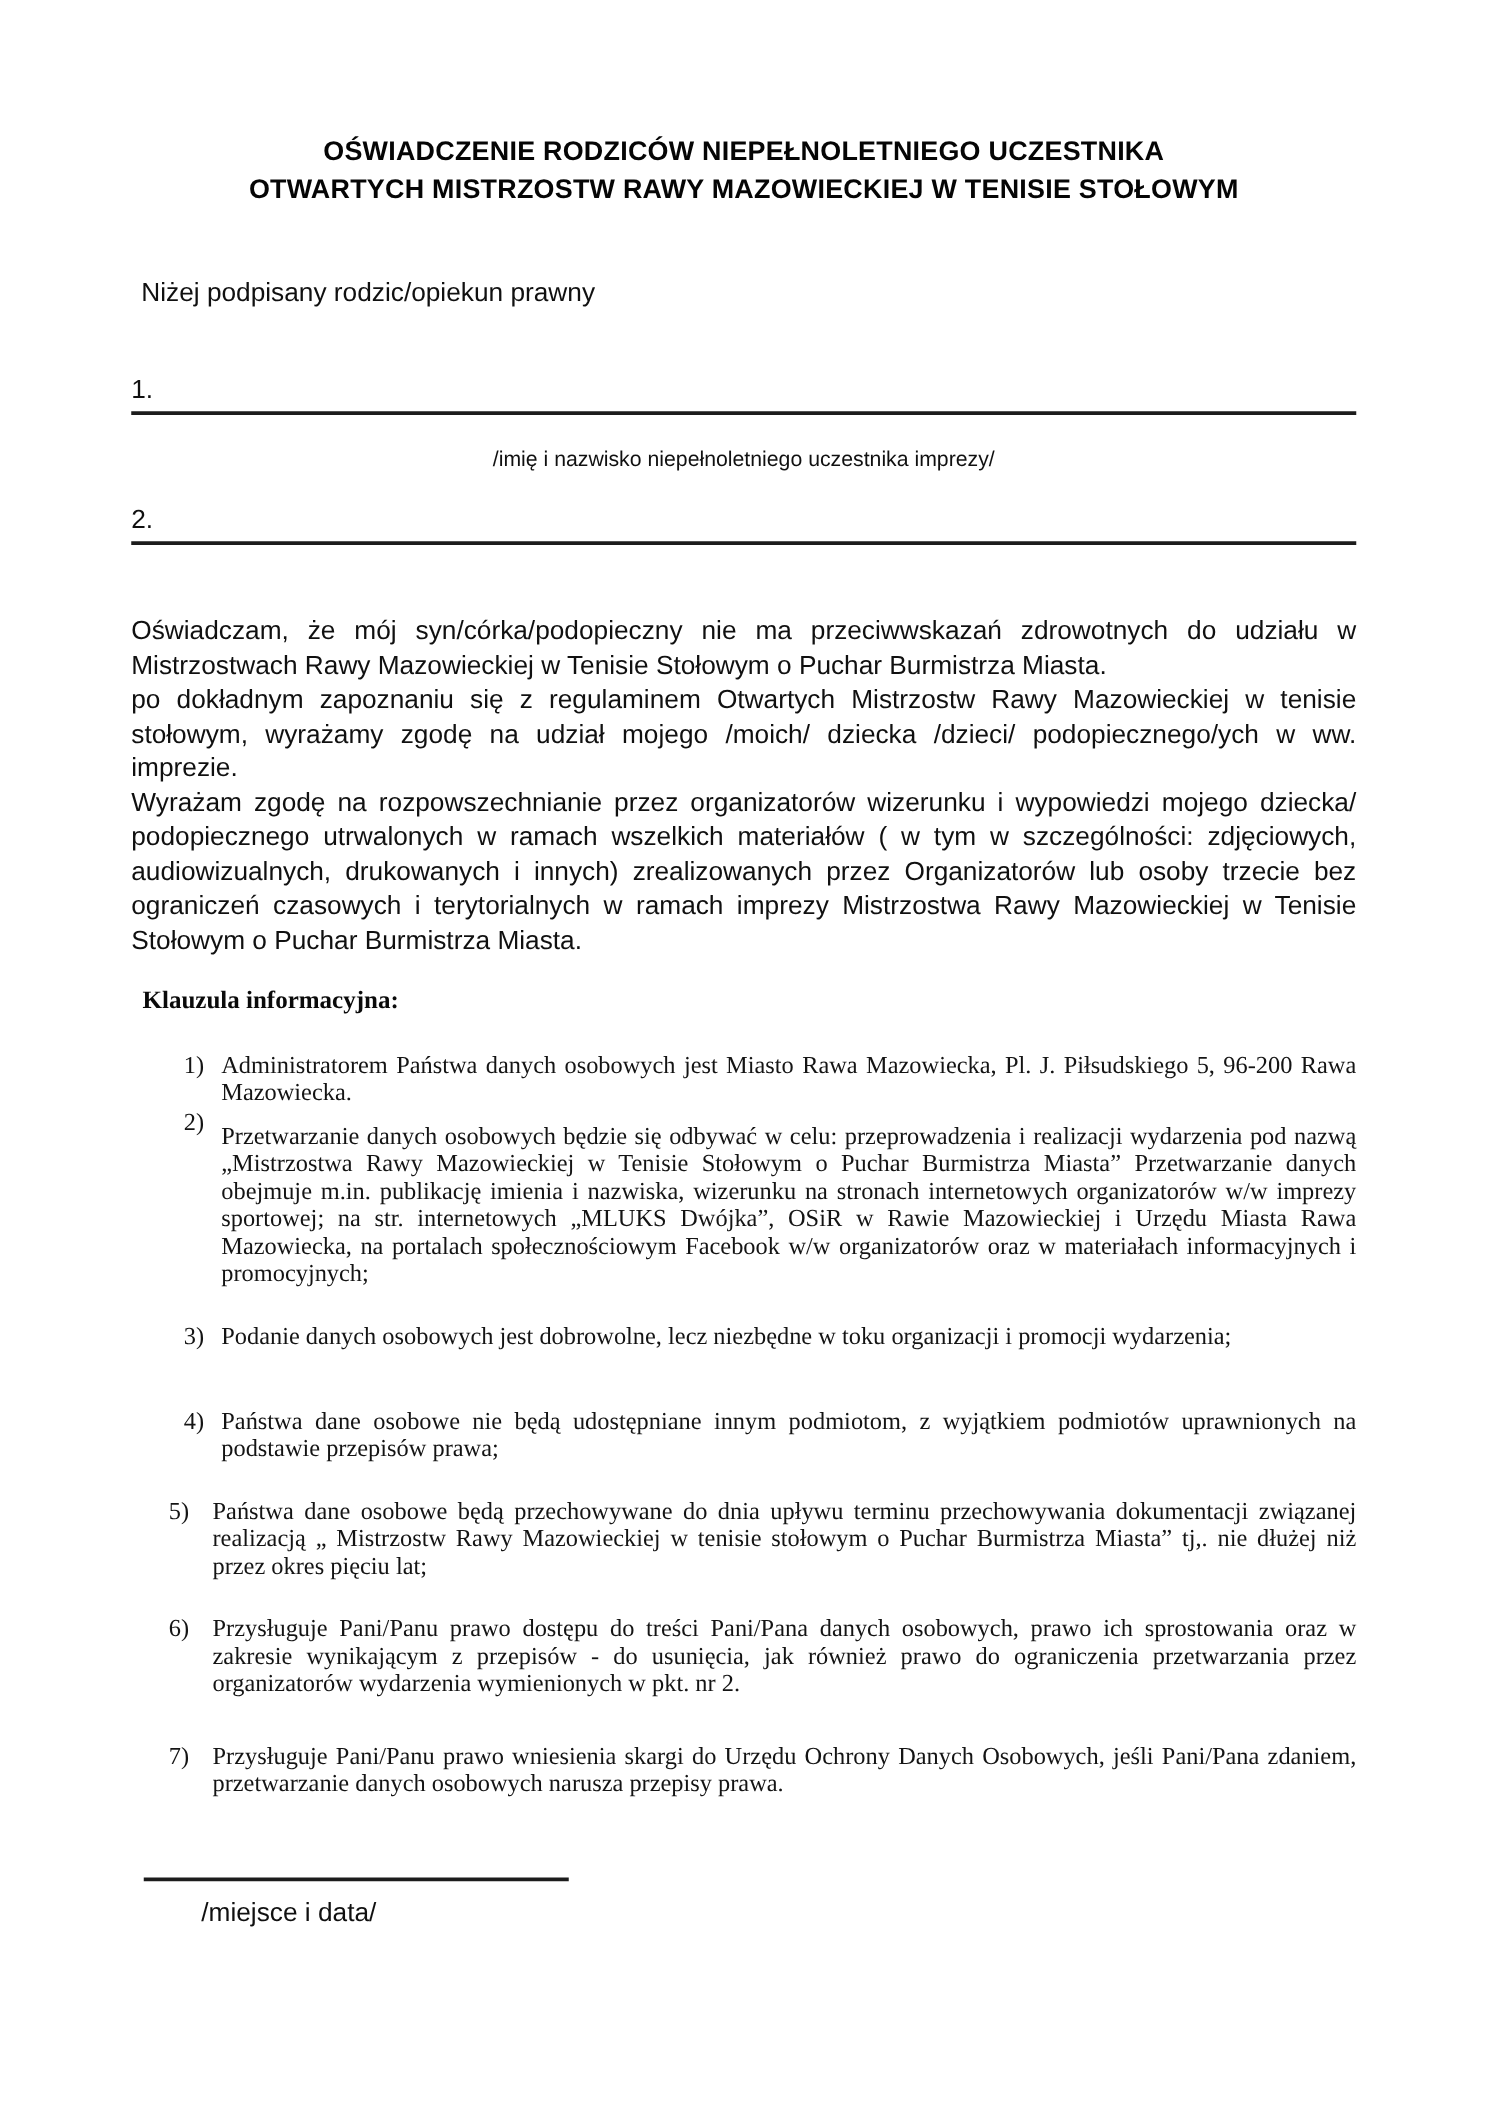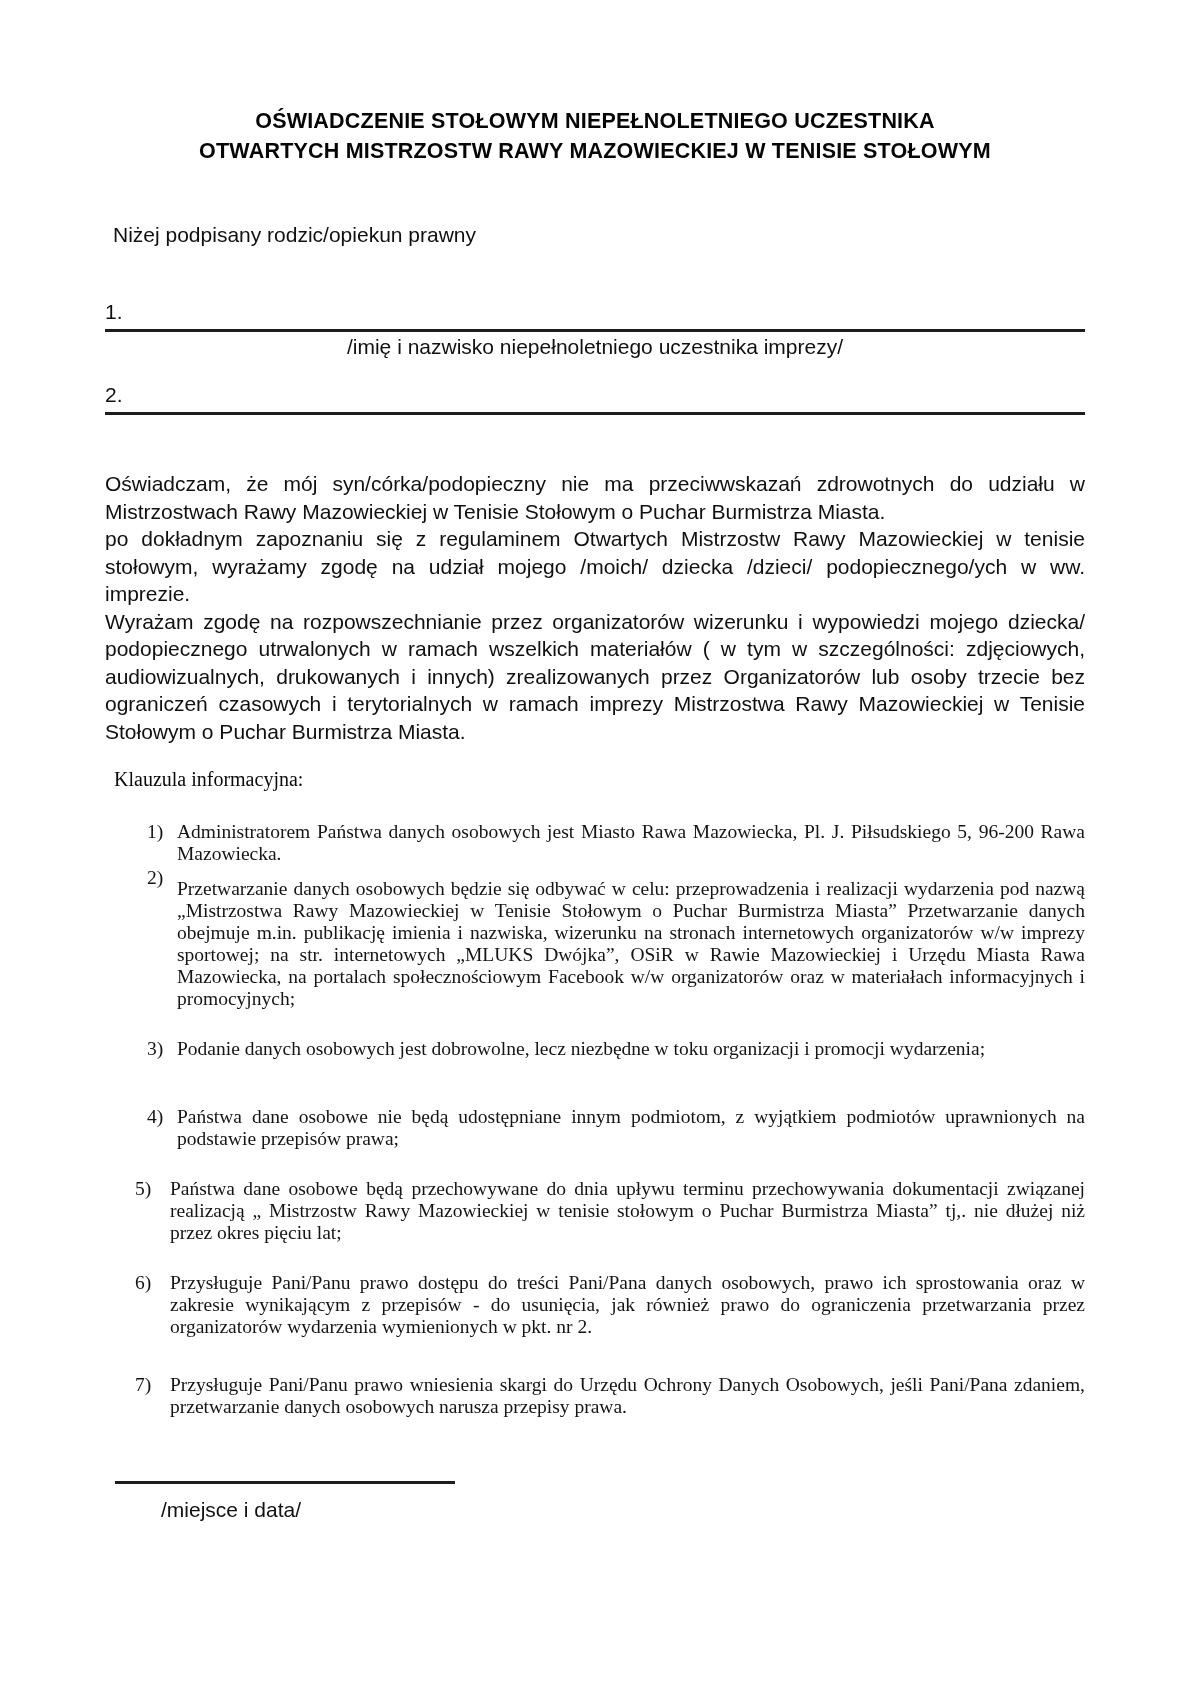--- a/index.html
+++ b/index.html
@@ -40,41 +40,41 @@
     border-bottom: 3px solid #1c1c1c;
     padding-bottom: 5px;
   }
   .field-1 { margin-top: 53px; }
   .field-2 { margin-top: 24px; }
   .field-num {
     font-size: 21px;
     line-height: 24px;
   }
   .field-caption {
-    margin-top: 3px;
+    margin-top: 24px;
     text-align: center;
-    font-size: 21px;
+    font-size: 17px;
     line-height: 24px;
   }
 
   
   .body-block {
     margin-top: 55px;
     font-size: 21px;
     line-height: 27.5px;
     text-align: justify;
   }
   .body-block p { margin: 0; }
 
   
   .k-heading {
     margin: 23px 0 0 9px;
     font-family: "Liberation Serif", "DejaVu Serif", serif;
     font-size: 20px;
-    font-weight: 400;
+    font-weight: 700;
     line-height: 23px;
     color: #0a0a0a;
   }
   .k-list {
     margin-top: 30px;
     font-family: "Liberation Serif", "DejaVu Serif", serif;
     font-size: 19.5px;
     line-height: 22px;
     text-align: justify;
     color: #141414;
@@ -116,21 +116,21 @@
   }
   .sig-col-left  .sig-label { padding-left: 46px; }
   .sig-col-right .sig-label { padding-left: 14px; }
 </style>
 </head>
 <body>
 
 <div class="page">
 
   <h1 class="doc-title">
-    <div>OŚWIADCZENIE STOŁOWYM NIEPEŁNOLETNIEGO UCZESTNIKA</div>
+    <div>OŚWIADCZENIE RODZICÓW NIEPEŁNOLETNIEGO UCZESTNIKA</div>
     <div>OTWARTYCH MISTRZOSTW RAWY MAZOWIECKIEJ W TENISIE STOŁOWYM</div>
   </h1>
 
   <div class="intro">Niżej podpisany rodzic/opiekun prawny</div>
 
   <div class="field field-1">
     <div class="field-num">1.</div>
   </div>
   <div class="field-caption">/imię i nazwisko niepełnoletniego uczestnika imprezy/</div>
 

